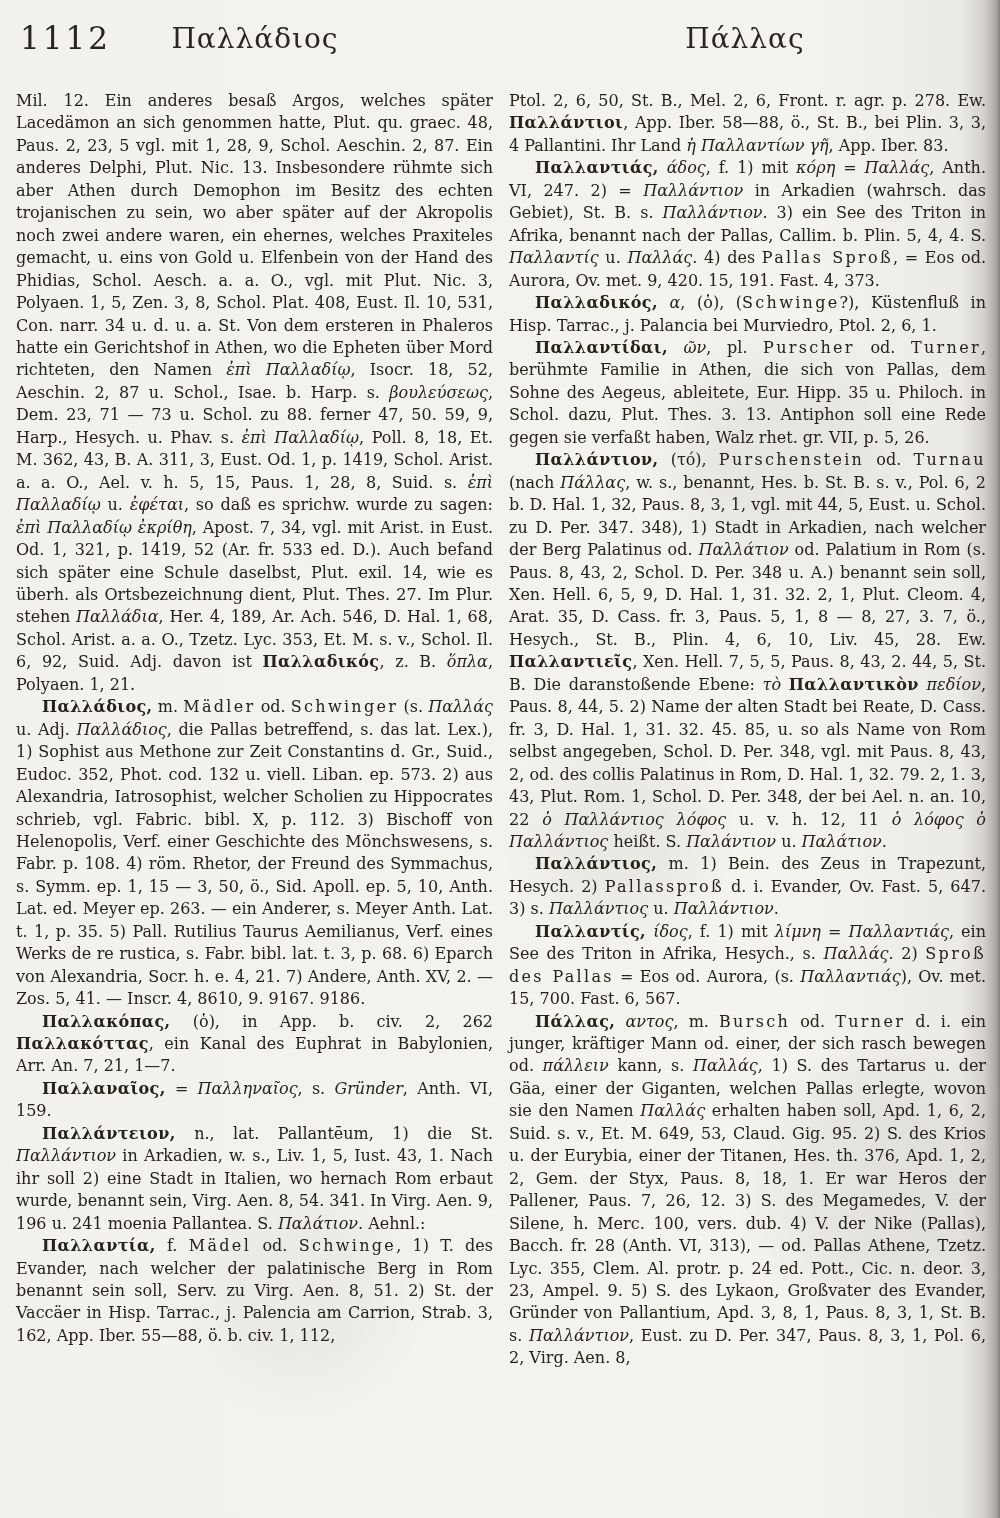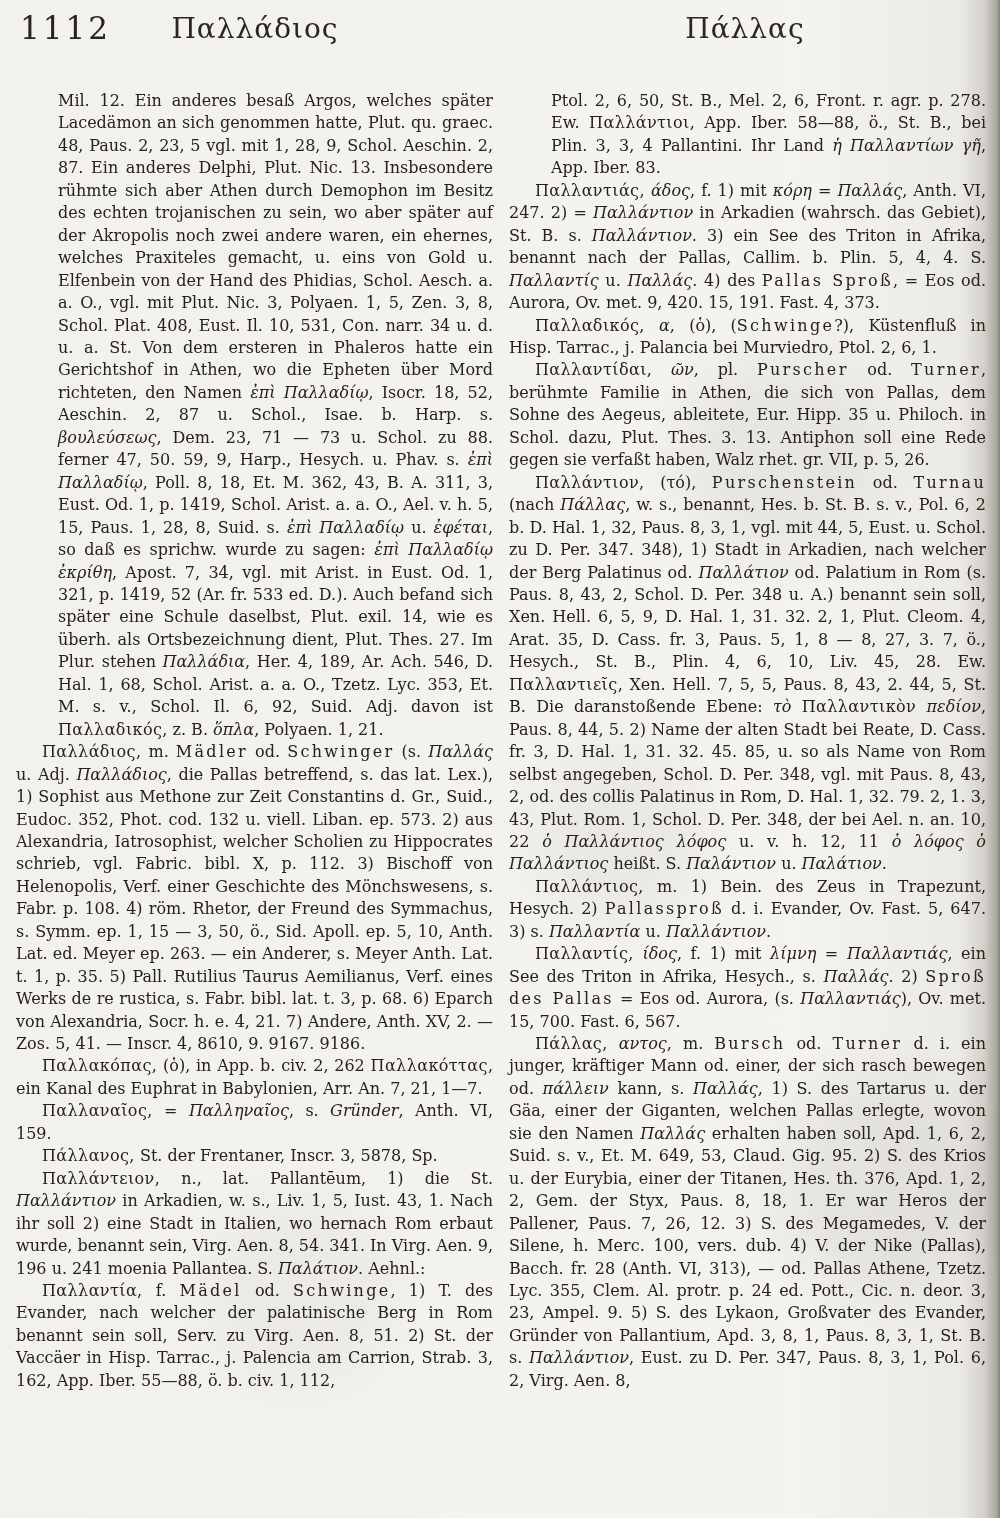--- a/index.html
+++ b/index.html
@@ -16,71 +16,70 @@
       radial-gradient(circle at 88% 78%, rgba(120,115,108,0.10) 0 70px, rgba(120,115,108,0) 150px),
       radial-gradient(circle at 30% 85%, rgba(120,115,108,0.06) 0 60px, rgba(120,115,108,0) 130px),
       linear-gradient(to right,#f2f1ec 0%,#f4f3ef 80%,#eceae5 96%,#c9c6c0 99.5%,#b4b1ab 100%),
       #f3f2ee;
   }
   .edge-shadow{
     position:absolute;top:0;right:0;width:16px;height:100%;
     background:linear-gradient(to right,rgba(60,56,50,0) 0%,rgba(60,56,50,0.22) 85%,rgba(40,38,34,0.35) 100%);
     pointer-events:none;
   }
-  .header{position:absolute;top:8px;left:0;width:100%;height:56px;}
+  .header{position:absolute;top:18px;left:0;width:100%;height:56px;}
   .page-number{
     position:absolute;left:20px;top:2px;
     font-size:31px;letter-spacing:3px;color:#29251e;
   }
   .col-header{position:absolute;top:4px;font-size:28px;color:#2b2720;letter-spacing:1px;}
   .col-header.left{left:170px;width:170px;text-align:center;}
   .col-header.right{left:660px;width:170px;text-align:center;}
   .columns{
     position:absolute;top:90px;left:16px;width:970px;
     display:flex;gap:16px;
   }
   .column{
     width:477px;
     font-size:16px;line-height:22.45px;
     text-align:justify;
     color:#262219;
   }
   .column p{margin:0;text-indent:26px;}
-  .column p.no-indent{text-indent:0;margin-left:42px;}
+  .column p.no-indent{text-indent:0;}
   .seg-n{font-style:normal;}
-  .seg-b{font-weight:400;letter-spacing:0.4px;}
+  .seg-b{font-weight:700;letter-spacing:0.4px;}
   .seg-i{font-style:italic;}
   .seg-g{letter-spacing:2.3px;}
 </style>
 </head>
 <body>
 
 <div class="page">
   <div class="header">
     <div class="page-number">1112</div>
     <div class="col-header left">Παλλάδιος</div>
     <div class="col-header right">Πάλλας</div>
   </div>
 
   <div class="columns">
     <div class="column">
         <p class="no-indent"><span class="seg-n">Mil. 12.  Ein anderes besaß Argos, welches später Lacedämon an sich genommen hatte, Plut. qu. graec. 48, Paus. 2, 23, 5 vgl. mit 1, 28, 9, Schol. Aeschin. 2, 87. Ein anderes Delphi, Plut. Nic. 13.  Insbesondere rühmte sich aber Athen durch Demophon im Besitz des echten trojanischen zu sein, wo aber später auf der Akropolis noch zwei andere waren, ein ehernes, welches Praxiteles gemacht, u. eins von Gold u. Elfenbein von der Hand des Phidias, Schol. Aesch. a. a. O., vgl. mit Plut. Nic. 3, Polyaen. 1, 5, Zen. 3, 8, Schol. Plat. 408, Eust. Il. 10, 531, Con. narr. 34 u. d. u. a. St.  Von dem ersteren in Phaleros hatte ein Gerichtshof in Athen, wo die Epheten über Mord richteten, den Namen </span><span class="seg-i">ἐπὶ Παλλαδίῳ</span><span class="seg-n">, Isocr. 18, 52, Aeschin. 2, 87 u. Schol., Isae. b. Harp. s. </span><span class="seg-i">βουλεύσεως</span><span class="seg-n">, Dem. 23, 71 — 73 u. Schol. zu 88. ferner 47, 50. 59, 9, Harp., Hesych. u. Phav. s. </span><span class="seg-i">ἐπὶ Παλλαδίῳ</span><span class="seg-n">, Poll. 8, 18, Et. M. 362, 43, B. A. 311, 3, Eust. Od. 1, p. 1419, Schol. Arist. a. a. O., Ael. v. h. 5, 15, Paus. 1, 28, 8, Suid. s. </span><span class="seg-i">ἐπὶ Παλλαδίῳ</span><span class="seg-n"> u. </span><span class="seg-i">ἐφέται</span><span class="seg-n">, so daß es sprichw. wurde zu sagen: </span><span class="seg-i">ἐπὶ Παλλαδίῳ ἐκρίθη</span><span class="seg-n">, Apost. 7, 34, vgl. mit Arist. in Eust. Od. 1, 321, p. 1419, 52 (Ar. fr. 533 ed. D.).  Auch befand sich später eine Schule daselbst, Plut. exil. 14, wie es überh. als Ortsbezeichnung dient, Plut. Thes. 27.  Im Plur. stehen </span><span class="seg-i">Παλλάδια</span><span class="seg-n">, Her. 4, 189, Ar. Ach. 546, D. Hal. 1, 68, Schol. Arist. a. a. O., Tzetz. Lyc. 353, Et. M. s. v., Schol. Il. 6, 92, Suid.  Adj. davon ist </span><span class="seg-b">Παλλαδικός</span><span class="seg-n">, z. B. </span><span class="seg-i">ὅπλα</span><span class="seg-n">, Polyaen. 1, 21.</span></p>
         <p><span class="seg-b">Παλλάδιος,</span><span class="seg-n"> m. </span><span class="seg-g">Mädler</span><span class="seg-n"> od. </span><span class="seg-g">Schwinger</span><span class="seg-n"> (s. </span><span class="seg-i">Παλλάς</span><span class="seg-n"> u. Adj. </span><span class="seg-i">Παλλάδιος</span><span class="seg-n">, die Pallas betreffend, s. das lat. Lex.), 1) Sophist aus Methone zur Zeit Constantins d. Gr., Suid., Eudoc. 352, Phot. cod. 132 u. viell. Liban. ep. 573.  2) aus Alexandria, Iatrosophist, welcher Scholien zu Hippocrates schrieb, vgl. Fabric. bibl. X, p. 112.  3) Bischoff von Helenopolis, Verf. einer Geschichte des Mönchswesens, s. Fabr. p. 108.  4) röm. Rhetor, der Freund des Symmachus, s. Symm. ep. 1, 15 — 3, 50, ö., Sid. Apoll. ep. 5, 10, Anth. Lat. ed. Meyer ep. 263. — ein Anderer, s. Meyer Anth. Lat. t. 1, p. 35.  5) Pall. Rutilius Taurus Aemilianus, Verf. eines Werks de re rustica, s. Fabr. bibl. lat. t. 3, p. 68.  6) Eparch von Alexandria, Socr. h. e. 4, 21.  7) Andere, Anth. XV, 2. — Zos. 5, 41. — Inscr. 4, 8610, 9. 9167. 9186.</span></p>
         <p><span class="seg-b">Παλλακόπας,</span><span class="seg-n"> (ὁ), in App. b. civ. 2, 262 </span><span class="seg-b">Παλλακόττας</span><span class="seg-n">, ein Kanal des Euphrat in Babylonien, Arr. An. 7, 21, 1—7.</span></p>
         <p><span class="seg-b">Παλλαναῖος,</span><span class="seg-n"> = </span><span class="seg-i">Παλληναῖος</span><span class="seg-n">, s. </span><span class="seg-i">Gründer</span><span class="seg-n">, Anth. VI, 159.</span></p>
-        <p><span class="seg-b">Πάλλανος,</span><span class="seg-n"> St. der Frentaner, Inscr. 3, 5878, Sp.</span></p>
         <p><span class="seg-b">Παλλάντειον,</span><span class="seg-n"> n., lat. Pallantēum, 1) die St. </span><span class="seg-i">Παλλάντιον</span><span class="seg-n"> in Arkadien, w. s., Liv. 1, 5, Iust. 43, 1.  Nach ihr soll 2) eine Stadt in Italien, wo hernach Rom erbaut wurde, benannt sein, Virg. Aen. 8, 54. 341.  In Virg. Aen. 9, 196 u. 241 moenia Pallantea.  S. </span><span class="seg-i">Παλάτιον</span><span class="seg-n">.  Aehnl.:</span></p>
         <p><span class="seg-b">Παλλαντία,</span><span class="seg-n"> f. </span><span class="seg-g">Mädel</span><span class="seg-n"> od. </span><span class="seg-g">Schwinge</span><span class="seg-n">, 1) T. des Evander, nach welcher der palatinische Berg in Rom benannt sein soll, Serv. zu Virg. Aen. 8, 51.  2) St. der Vaccäer in Hisp. Tarrac., j. Palencia am Carrion, Strab. 3, 162, App. Iber. 55—88, ö. b. civ. 1, 112,</span></p>
       </div>
     <div class="column">
         <p class="no-indent"><span class="seg-n">Ptol. 2, 6, 50, St. B., Mel. 2, 6, Front. r. agr. p. 278.  Ew. </span><span class="seg-b">Παλλάντιοι</span><span class="seg-n">, App. Iber. 58—88, ö., St. B., bei Plin. 3, 3, 4 Pallantini.  Ihr Land </span><span class="seg-i">ἡ Παλλαντίων γῆ</span><span class="seg-n">, App. Iber. 83.</span></p>
         <p><span class="seg-b">Παλλαντιάς,</span><span class="seg-i"> άδος</span><span class="seg-n">, f. 1) mit </span><span class="seg-i">κόρη</span><span class="seg-n"> = </span><span class="seg-i">Παλλάς</span><span class="seg-n">, Anth. VI, 247.  2) = </span><span class="seg-i">Παλλάντιον</span><span class="seg-n"> in Arkadien (wahrsch. das Gebiet), St. B. s. </span><span class="seg-i">Παλλάντιον</span><span class="seg-n">.  3) ein See des Triton in Afrika, benannt nach der Pallas, Callim. b. Plin. 5, 4, 4.  S. </span><span class="seg-i">Παλλαντίς</span><span class="seg-n"> u. </span><span class="seg-i">Παλλάς</span><span class="seg-n">.  4) des </span><span class="seg-g">Pallas Sproß</span><span class="seg-n">, = Eos od. Aurora, Ov. met. 9, 420. 15, 191. Fast. 4, 373.</span></p>
         <p><span class="seg-b">Παλλαδικός,</span><span class="seg-i"> α</span><span class="seg-n">, (ὁ), (</span><span class="seg-g">Schwinge</span><span class="seg-n">?), Küstenfluß in Hisp. Tarrac., j. Palancia bei Murviedro, Ptol. 2, 6, 1.</span></p>
         <p><span class="seg-b">Παλλαντίδαι,</span><span class="seg-i"> ῶν</span><span class="seg-n">, pl. </span><span class="seg-g">Purscher</span><span class="seg-n"> od. </span><span class="seg-g">Turner</span><span class="seg-n">, berühmte Familie in Athen, die sich von Pallas, dem Sohne des Aegeus, ableitete, Eur. Hipp. 35 u. Philoch. in Schol. dazu, Plut. Thes. 3. 13.  Antiphon soll eine Rede gegen sie verfaßt haben, Walz rhet. gr. VII, p. 5, 26.</span></p>
         <p><span class="seg-b">Παλλάντιον,</span><span class="seg-n"> (τό), </span><span class="seg-g">Purschenstein</span><span class="seg-n"> od. </span><span class="seg-g">Turnau</span><span class="seg-n"> (nach </span><span class="seg-i">Πάλλας</span><span class="seg-n">, w. s., benannt, Hes. b. St. B. s. v., Pol. 6, 2 b. D. Hal. 1, 32, Paus. 8, 3, 1, vgl. mit 44, 5, Eust. u. Schol. zu D. Per. 347. 348), 1) Stadt in Arkadien, nach welcher der Berg Palatinus od. </span><span class="seg-i">Παλλάτιον</span><span class="seg-n"> od. Palatium in Rom (s. Paus. 8, 43, 2, Schol. D. Per. 348 u. A.) benannt sein soll, Xen. Hell. 6, 5, 9, D. Hal. 1, 31. 32. 2, 1, Plut. Cleom. 4, Arat. 35, D. Cass. fr. 3, Paus. 5, 1, 8 — 8, 27, 3. 7, ö., Hesych., St. B., Plin. 4, 6, 10, Liv. 45, 28.  Ew. </span><span class="seg-b">Παλλαντιεῖς</span><span class="seg-n">, Xen. Hell. 7, 5, 5, Paus. 8, 43, 2. 44, 5, St. B.  Die daranstoßende Ebene: </span><span class="seg-i">τὸ</span><span class="seg-n"> </span><span class="seg-b">Παλλαντικὸν</span><span class="seg-i"> πεδίον</span><span class="seg-n">, Paus. 8, 44, 5.  2) Name der alten Stadt bei Reate, D. Cass. fr. 3, D. Hal. 1, 31. 32. 45. 85, u. so als Name von Rom selbst angegeben, Schol. D. Per. 348, vgl. mit Paus. 8, 43, 2, od. des collis Palatinus in Rom, D. Hal. 1, 32. 79. 2, 1. 3, 43, Plut. Rom. 1, Schol. D. Per. 348, der bei Ael. n. an. 10, 22 </span><span class="seg-i">ὁ Παλλάντιος λόφος</span><span class="seg-n"> u. v. h. 12, 11 </span><span class="seg-i">ὁ λόφος ὁ Παλλάντιος</span><span class="seg-n"> heißt.  S. </span><span class="seg-i">Παλάντιον</span><span class="seg-n"> u. </span><span class="seg-i">Παλάτιον</span><span class="seg-n">.</span></p>
-        <p><span class="seg-b">Παλλάντιος,</span><span class="seg-n"> m. 1) Bein. des Zeus in Trapezunt, Hesych.  2) </span><span class="seg-g">Pallassproß</span><span class="seg-n"> d. i. Evander, Ov. Fast. 5, 647.  3) s. </span><span class="seg-i">Παλλαντία</span><span class="seg-n"> u. </span><span class="seg-i">Παλλάντιον</span><span class="seg-n">.</span></p>
+        <p><span class="seg-b">Παλλάντιος,</span><span class="seg-n"> m. 1) Bein. des Zeus in Trapezunt, Hesych.  2) </span><span class="seg-g">Pallassproß</span><span class="seg-n"> d. i. Evander, Ov. Fast. 5, 647.  3) s. </span><span class="seg-i">Παλλάντιος</span><span class="seg-n"> u. </span><span class="seg-i">Παλλάντιον</span><span class="seg-n">.</span></p>
         <p><span class="seg-b">Παλλαντίς,</span><span class="seg-i"> ίδος</span><span class="seg-n">, f. 1) mit </span><span class="seg-i">λίμνη</span><span class="seg-n"> = </span><span class="seg-i">Παλλαντιάς</span><span class="seg-n">, ein See des Triton in Afrika, Hesych., s. </span><span class="seg-i">Παλλάς</span><span class="seg-n">.  2) </span><span class="seg-g">Sproß des Pallas</span><span class="seg-n"> = Eos od. Aurora, (s. </span><span class="seg-i">Παλλαντιάς</span><span class="seg-n">), Ov. met. 15, 700. Fast. 6, 567.</span></p>
         <p><span class="seg-b">Πάλλας,</span><span class="seg-i"> αντος</span><span class="seg-n">, m. </span><span class="seg-g">Bursch</span><span class="seg-n"> od. </span><span class="seg-g">Turner</span><span class="seg-n"> d. i. ein junger, kräftiger Mann od. einer, der sich rasch bewegen od. </span><span class="seg-i">πάλλειν</span><span class="seg-n"> kann, s. </span><span class="seg-i">Παλλάς</span><span class="seg-n">, 1) S. des Tartarus u. der Gäa, einer der Giganten, welchen Pallas erlegte, wovon sie den Namen </span><span class="seg-i">Παλλάς</span><span class="seg-n"> erhalten haben soll, Apd. 1, 6, 2, Suid. s. v., Et. M. 649, 53, Claud. Gig. 95.  2) S. des Krios u. der Eurybia, einer der Titanen, Hes. th. 376, Apd. 1, 2, 2, Gem. der Styx, Paus. 8, 18, 1.  Er war Heros der Pallener, Paus. 7, 26, 12.  3) S. des Megamedes, V. der Silene, h. Merc. 100, vers. dub.  4) V. der Nike (Pallas), Bacch. fr. 28 (Anth. VI, 313), — od. Pallas Athene, Tzetz. Lyc. 355, Clem. Al. protr. p. 24 ed. Pott., Cic. n. deor. 3, 23, Ampel. 9.  5) S. des Lykaon, Großvater des Evander, Gründer von Pallantium, Apd. 3, 8, 1, Paus. 8, 3, 1, St. B. s. </span><span class="seg-i">Παλλάντιον</span><span class="seg-n">, Eust. zu D. Per. 347, Paus. 8, 3, 1, Pol. 6, 2, Virg. Aen. 8,</span></p>
       </div>
   </div>
 
   <div class="edge-shadow"></div>
 </div>
 
 </body></html>

